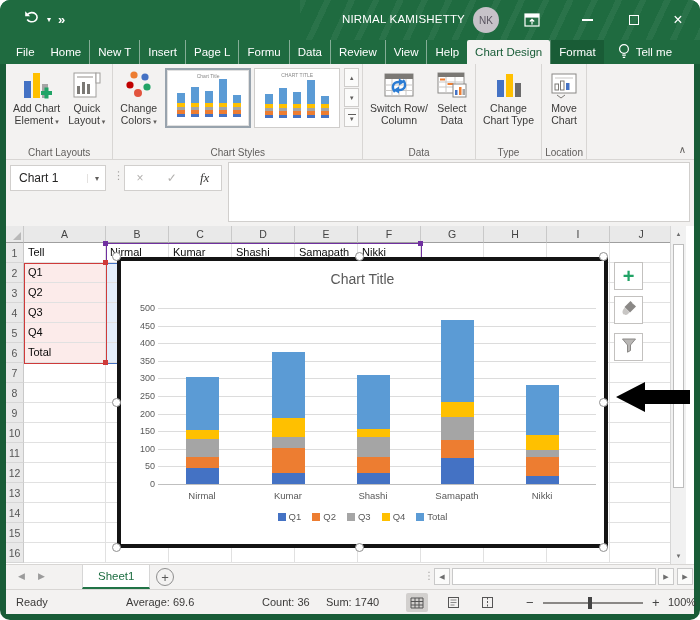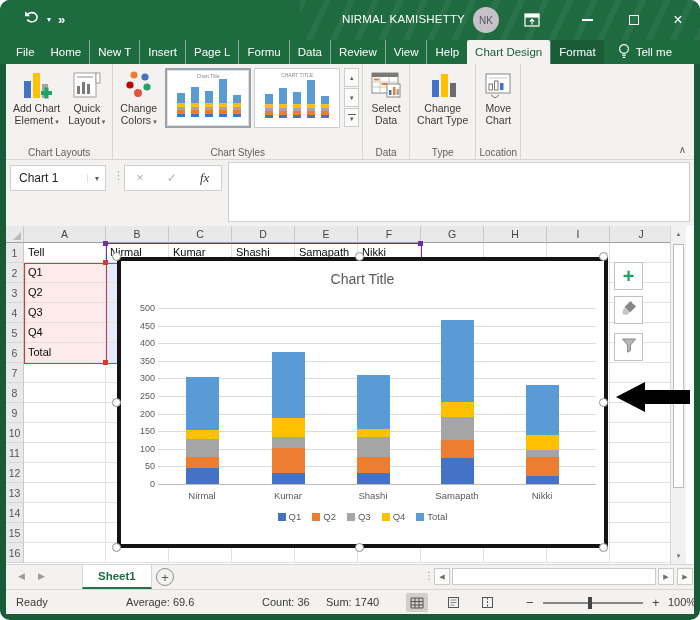--- a/index.html
+++ b/index.html
@@ -93,21 +93,21 @@
   .lsw{width:8px;height:8px;display:inline-block;}
   .hdl{position:absolute;width:9px;height:9px;background:#fff;border:1.5px solid #8f8f8f;border-radius:50%;z-index:6;}
   .cbtn{position:absolute;left:614px;width:29px;height:28px;background:#fff;border:1px solid #c3c1bf;z-index:6;
         display:flex;align-items:center;justify-content:center;}
   .cbtn .plus{color:#21a366;font-size:20px;font-weight:bold;line-height:18px;}
   .bigarrow{position:absolute;left:615px;top:381px;z-index:7;}
   
   .sheetbar{position:absolute;left:6px;top:564px;width:688px;height:25px;background:#f3f2f1;border-top:1px solid #d8d6d4;z-index:2;font-size:11.5px;}
   .snav{position:absolute;top:6px;color:#9b9b9b;font-size:9px;}
   .stab{position:absolute;left:76px;top:0;height:24px;padding:0 15px;background:#fff;border-left:1px solid #d6d6d6;border-right:1px solid #d6d6d6;
-        color:#1e6e42;font-weight:bold;display:flex;align-items:center;border-bottom:2px solid #217346;}
+        color:#1e6e42;font-weight:normal;display:flex;align-items:center;border-bottom:2px solid #217346;}
   .saddbtn{position:absolute;left:150px;top:3px;width:18px;height:18px;border-radius:50%;border:1px solid #8f8f8f;color:#595959;
            font-size:13px;display:flex;align-items:center;justify-content:center;}
   .sdots{position:absolute;left:418px;top:5px;color:#a5a3a1;font-size:10px;}
   .hbox{position:absolute;top:3px;width:16px;height:17px;border:1px solid #c9c9c9;background:#fbfbfa;color:#6d6d6d;font-size:7px;
         display:flex;align-items:center;justify-content:center;}
   .htrack{position:absolute;left:446px;top:3px;width:204px;height:17px;border:1px solid #c9c9c9;background:#fff;}
   
   .statusbar{position:absolute;left:6px;top:589px;width:688px;height:25px;background:#f3f2f1;border-top:1px solid #d8d6d4;z-index:2;
              font-size:11px;color:#3b3a39;}
   .sb{position:absolute;top:6px;white-space:nowrap;}
@@ -317,20 +317,35 @@
               <div class="gsb">▲</div>
               <div class="gsb">▼</div>
               <div class="gsb" style="flex-direction: column;"><div style="width: 8px; height: 1px; background: rgb(96, 94, 92); margin-bottom: 1px;"></div>▼</div>
             </div>
           </div>
         </div>
         <div class="glabel">Chart Styles</div>
       </div>
       <div class="rgroup">
         <div class="rrow">
+          <div class="rbtn">
+            <div class="ric">
+              <svg width="32" height="30" viewBox="0 0 32 30">
+                <rect x="2" y="4" width="28" height="22" fill="#fff" stroke="#8a8886"></rect>
+                <rect x="2" y="4" width="28" height="5" fill="#7b7975"></rect>
+                <path d="M2 15 h28 M2 20.5 h28 M9 9 v17 M16 9 v17 M23 9 v17" stroke="#c9c7c5" stroke-width="1"></path>
+                <path d="M12 22 C8 17 10 12 16 12" fill="none" stroke="#2b7cd3" stroke-width="2.4"></path>
+                <polygon points="16,8.5 21.5,12 16,15.5" fill="#2b7cd3"></polygon>
+                <path d="M20 10 C24 15 22 20 16 20" fill="none" stroke="#2b7cd3" stroke-width="2.4"></path>
+                <polygon points="16,16.5 10.5,20 16,23.5" fill="#2b7cd3"></polygon>
+              </svg>
+            </div>
+            <div class="rlb">Switch Row/</div>
+            <div class="rlb">Column</div>
+          </div>
           <div class="rbtn">
             <div class="ric">
               <svg width="32" height="30" viewBox="0 0 32 30">
                 <rect x="2" y="3" width="26" height="20" fill="#fff" stroke="#8a8886"></rect>
                 <rect x="2" y="3" width="26" height="4" fill="#7b7975"></rect>
                 <path d="M2 12 h26 M2 17 h26 M10 7 v16 M19 7 v16" stroke="#c9c7c5"></path>
                 <path d="M4 9.5 h5 M11.5 14 h6" stroke="#ed7d31" stroke-width="2"></path>
                 <rect x="17" y="14" width="13" height="13" fill="#fff" stroke="#8a8886"></rect>
                 <rect x="19" y="20" width="2.5" height="5" fill="#4472c4"></rect>
                 <rect x="23" y="17" width="2.5" height="8" fill="#ed7d31"></rect>

